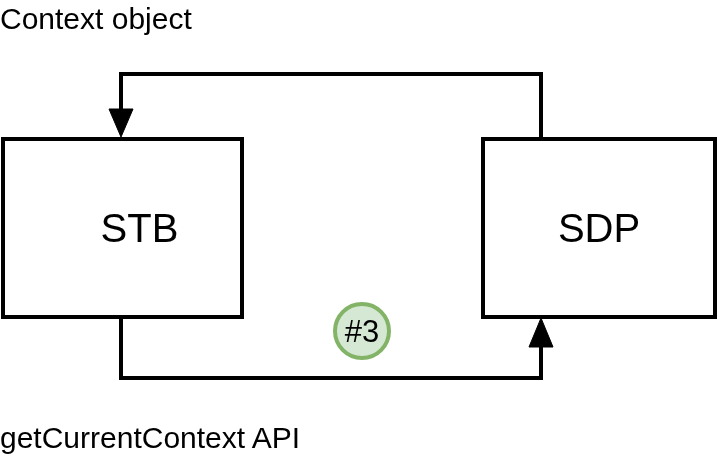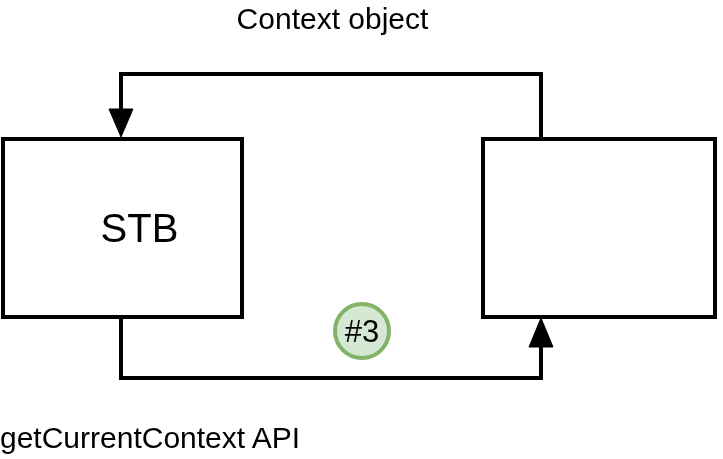--- a/index.html
+++ b/index.html
@@ -29,21 +29,21 @@
   .label-text {
     position: absolute;
     white-space: nowrap;
     line-height: 1;
     color: #000000;
   }
   #top-label {
     left: 0;
     top: 4px;
     width: 665px;
-    text-align: center;
+    text-align: left;
     font-size: 30px;
   }
   #bottom-label {
     left: 0;
     top: 423px;
     width: 673px;
     text-align: left;
     font-size: 30px;
   }
   .node-label {
@@ -100,18 +100,19 @@
 
     <rect x="483" y="139" width="232" height="178" fill="#ffffff" stroke="#000000" stroke-width="4"></rect>
 
     <circle cx="362" cy="331" r="27" fill="#d5e8d4" stroke="#82b366" stroke-width="4"></circle>
   </svg>
 
   <div class="label-text" id="top-label">Context object</div>
 
   <div class="node-label" id="stb-label">STB</div>
 
+  <div class="node-label" id="sdp-label">SDP</div>
 
   <div id="badge-label">#3</div>
 
   <div class="label-text" id="bottom-label">getCurrentContext API</div>
 
 </div>
 
 </body></html>

